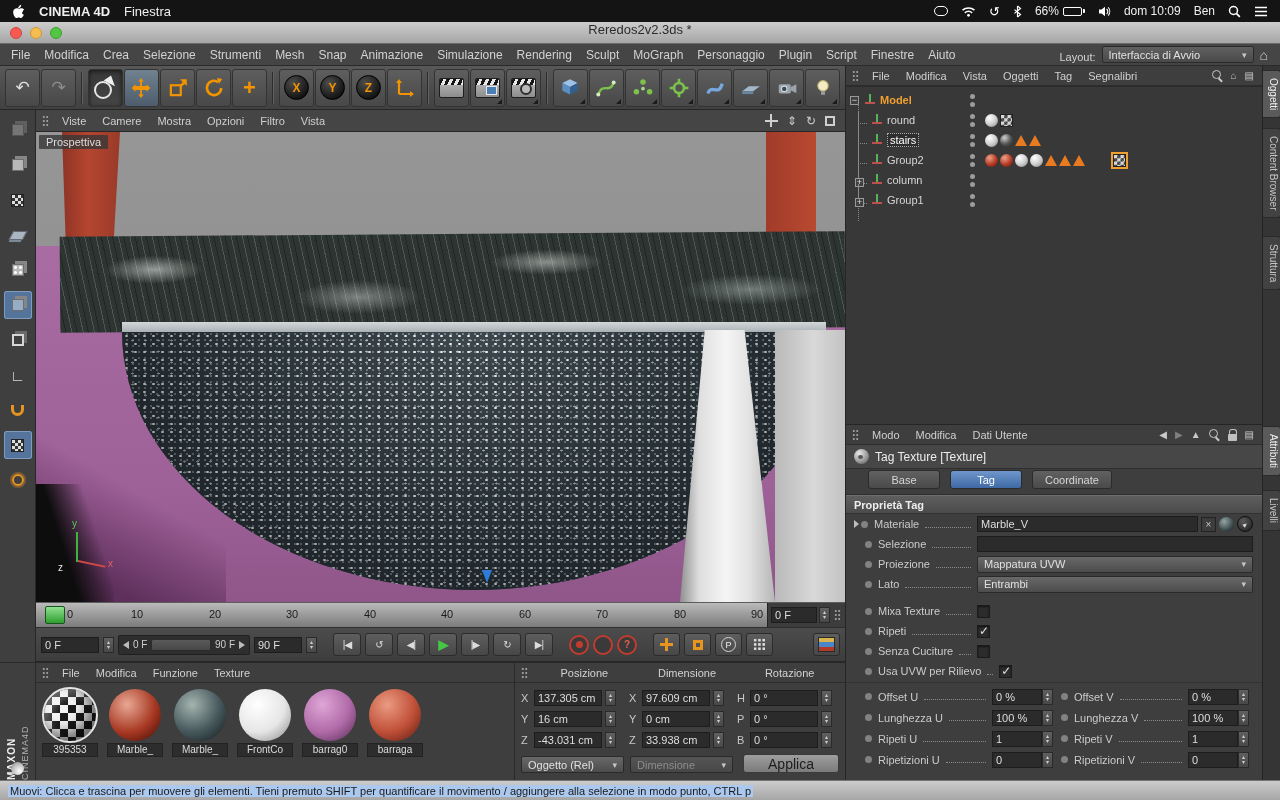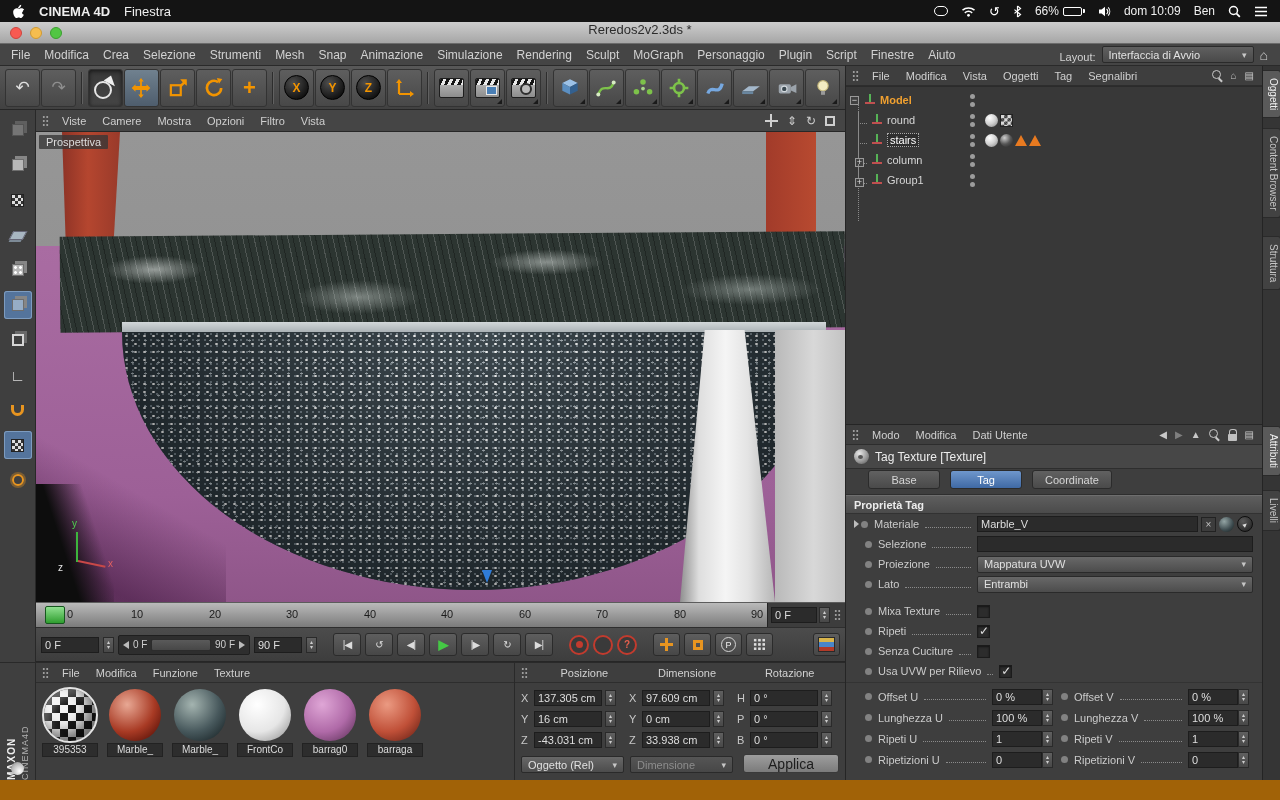--- a/index.html
+++ b/index.html
@@ -742,20 +742,40 @@
             </span>
           <span class="tagzone">
             <i class="tag sph white"></i>
             <i class="tag sph dark"></i>
             <i class="tag tri"></i>
             <i class="tag tri"></i>
           </span>
         </div>
         <div class="om-row child">
           <span class="tree-zone">
+            <span class="objicon"></span>
+            <span class="objlabel">Group2</span>
+          </span>
+          <span class="visdots">
+              <i></i>
+              <i></i>
+            </span>
+          <span class="tagzone">
+            <i class="tag sph red"></i>
+            <i class="tag sph red"></i>
+            <i class="tag sph white"></i>
+            <i class="tag sph white"></i>
+            <i class="tag tri"></i>
+            <i class="tag tri"></i>
+            <i class="tag tri"></i>
+            <i class="tag chk seltag"></i>
+          </span>
+        </div>
+        <div class="om-row child">
+          <span class="tree-zone">
             <span class="expander abs">+</span>
             <span class="objicon"></span>
             <span class="objlabel">column</span>
           </span>
           <span class="visdots">
               <i></i>
               <i></i>
             </span>
           <span class="tagzone"></span>
         </div>
@@ -942,14 +962,17 @@
   </div>
 
   <div class="sidetabs">
     <div class="stab on" style="top:4px">Oggetti</div>
     <div class="stab" style="top:62px">Content Browser</div>
     <div class="stab" style="top:170px">Struttura</div>
     <div class="stab on" style="top:360px">Attributi</div>
     <div class="stab" style="top:424px">Livelli</div>
   </div>
 
+  <div class="statusbar">
+    <span class="hl">Muovi: Clicca e trascina per muovere gli elementi. Tieni premuto SHIFT per quantificare il movimento / aggiungere alla selezione in modo punto, CTRL p</span>
+  </div>
 
 </div>
 
 </body></html>

